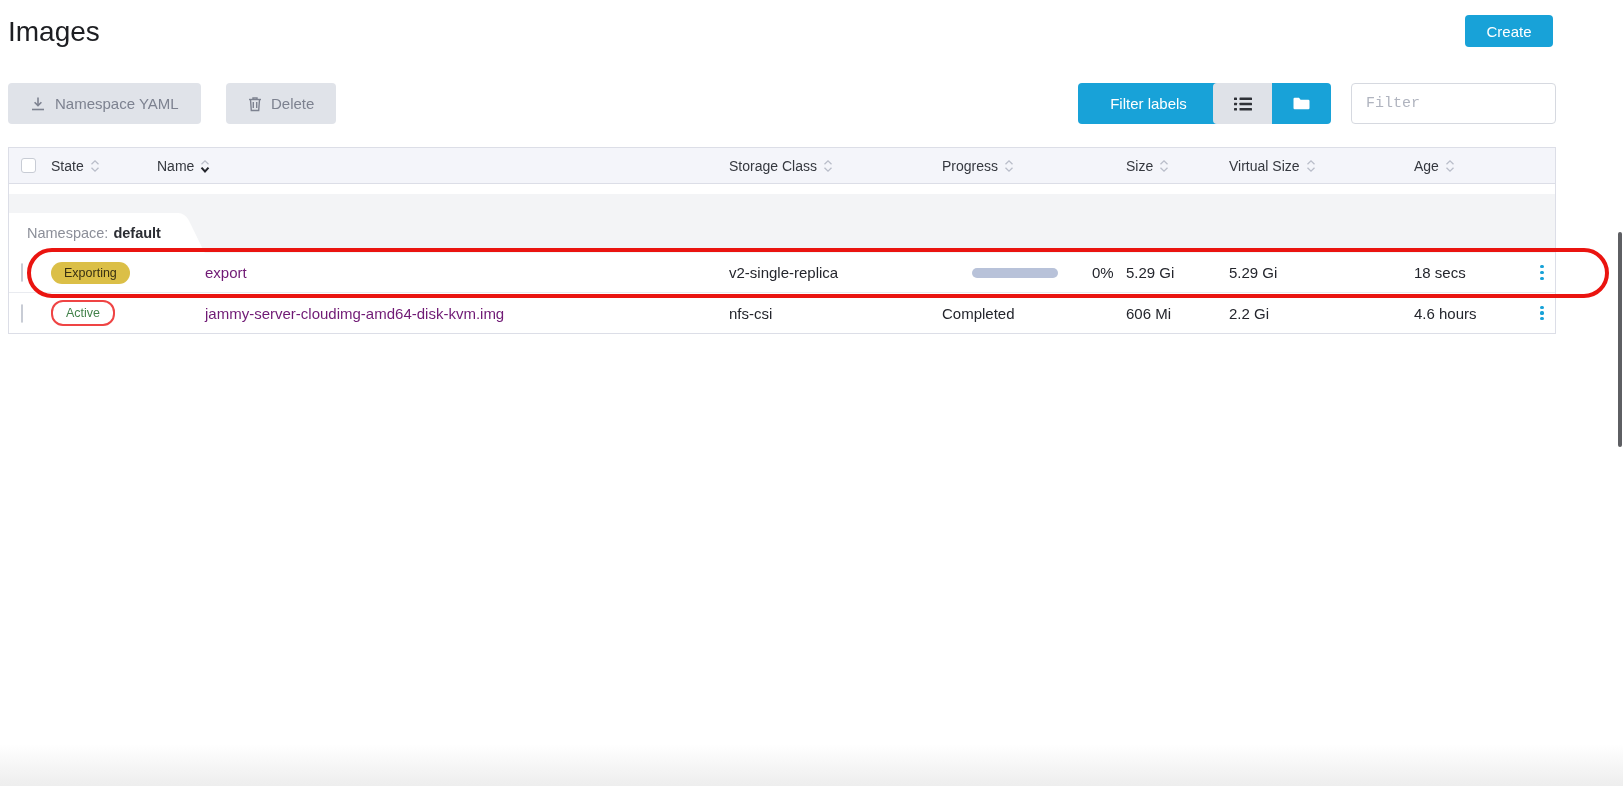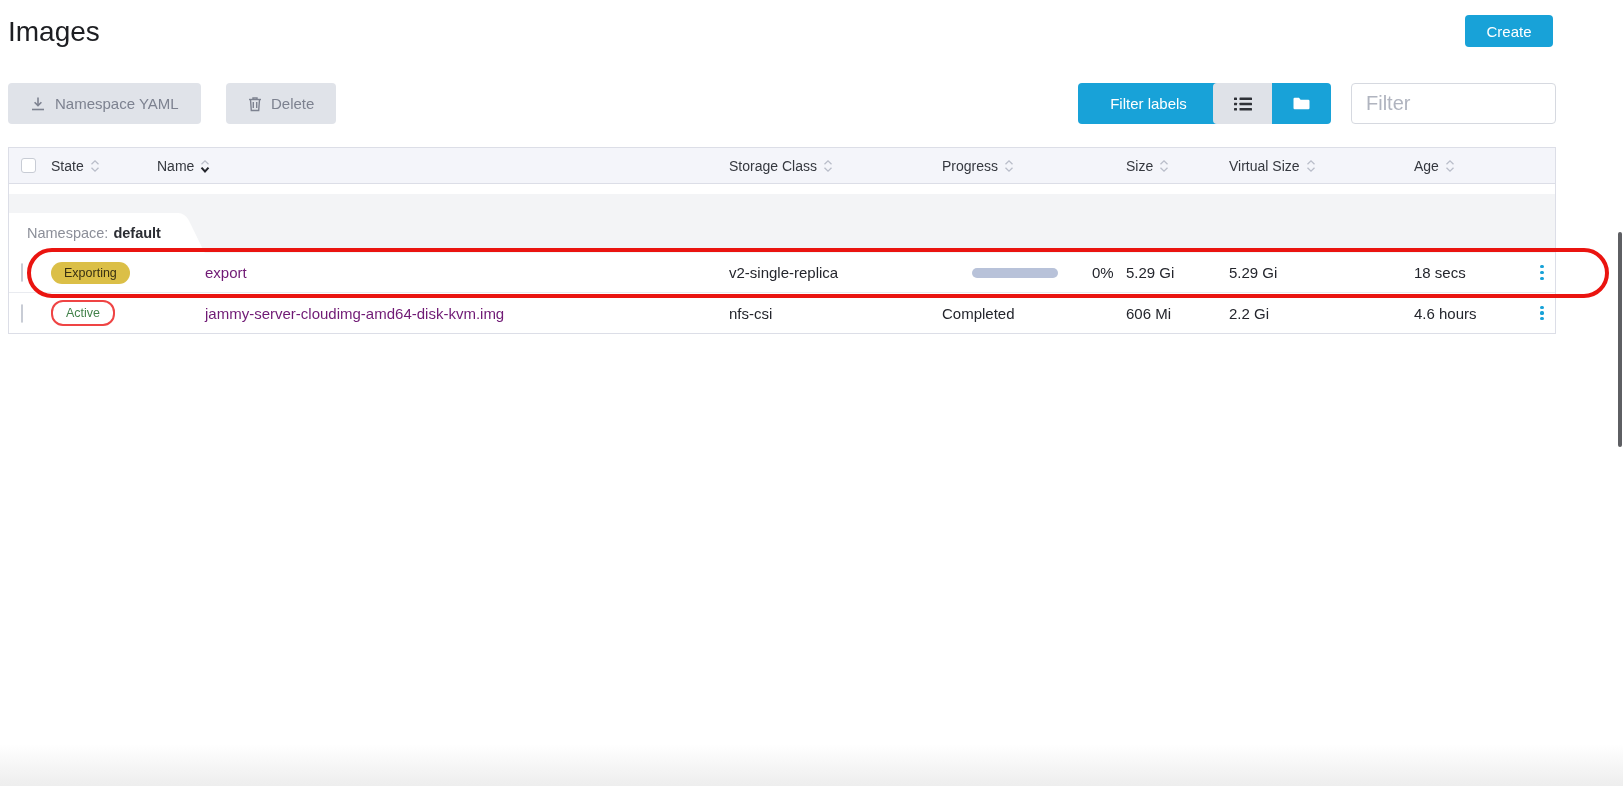--- a/index.html
+++ b/index.html
@@ -17,22 +17,22 @@
   #delete-btn { position:absolute; top:83px; left:189px; padding:0 22px;margin-left:37px; }
   #filter-labels-btn { position:absolute; top:83px; left:1078px; width:141px; }
 
   .view-toggle { position:absolute; top:83px; left:1213px; height:41px; display:flex;
                  border-radius:4px; overflow:hidden; }
   .view-toggle .seg { width:59px; height:41px; display:flex; align-items:center; justify-content:center; cursor:pointer; }
   .seg-inactive { background:#dfe2e8; }
   .seg-active { background:#18a2d8; }
 
   .filter-input { position:absolute; top:83px; left:1351px; width:205px; height:41px;
-                  border:1px solid #d6d9e0; border-radius:4px; padding:0 14px; font-size:20px;
-                  color:#24262d; outline:none; font-family:Liberation Sans, sans-serif; }
+                  border:1px solid #d6d9e0; border-radius:4px; padding:0 14px; font-size:15px;
+                  color:#24262d; outline:none; font-family:Liberation Mono, monospace; }
   .filter-input::placeholder { color:#b0b4bf; }
 
   
   .tbl { position:absolute; left:8px; top:147px; width:1548px; background:#fff;
          border:1px solid #dcdee7; }
   .grid-cols { display:grid;
     grid-template-columns:42px 106px 572px 213px 184px 103px 185px 115px 1fr;
     align-items:center; }
   .thead { height:36px; background:#f4f5fa; border-bottom:1px solid #dcdee7; font-size:14px; color:#35383f; }
   .th { display:flex; align-items:center; }

